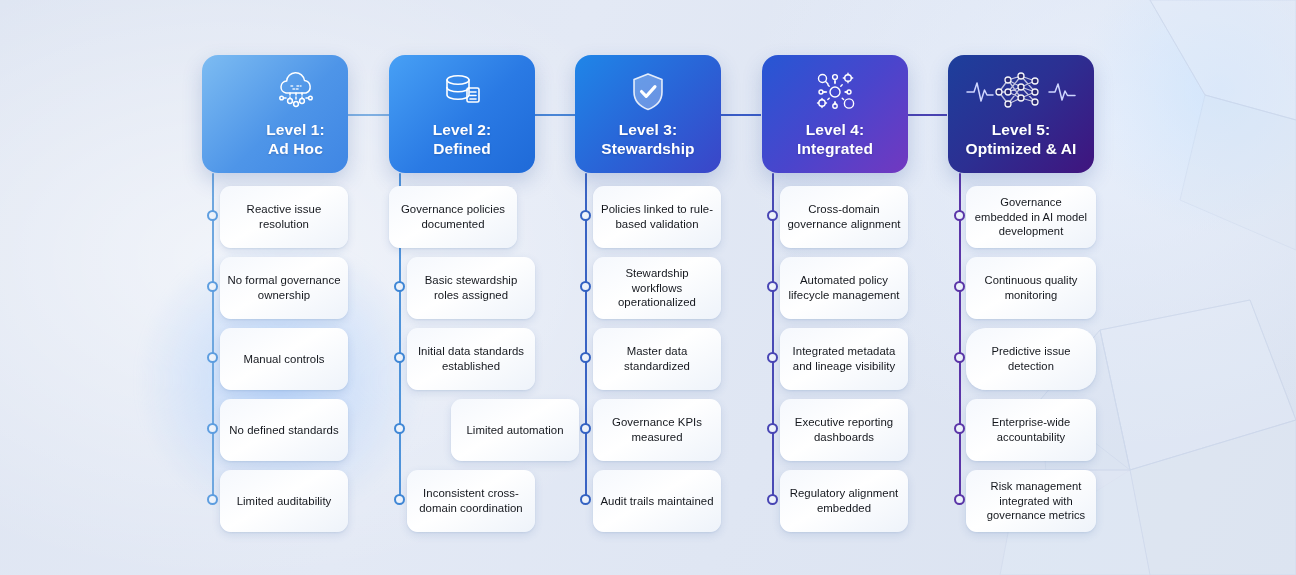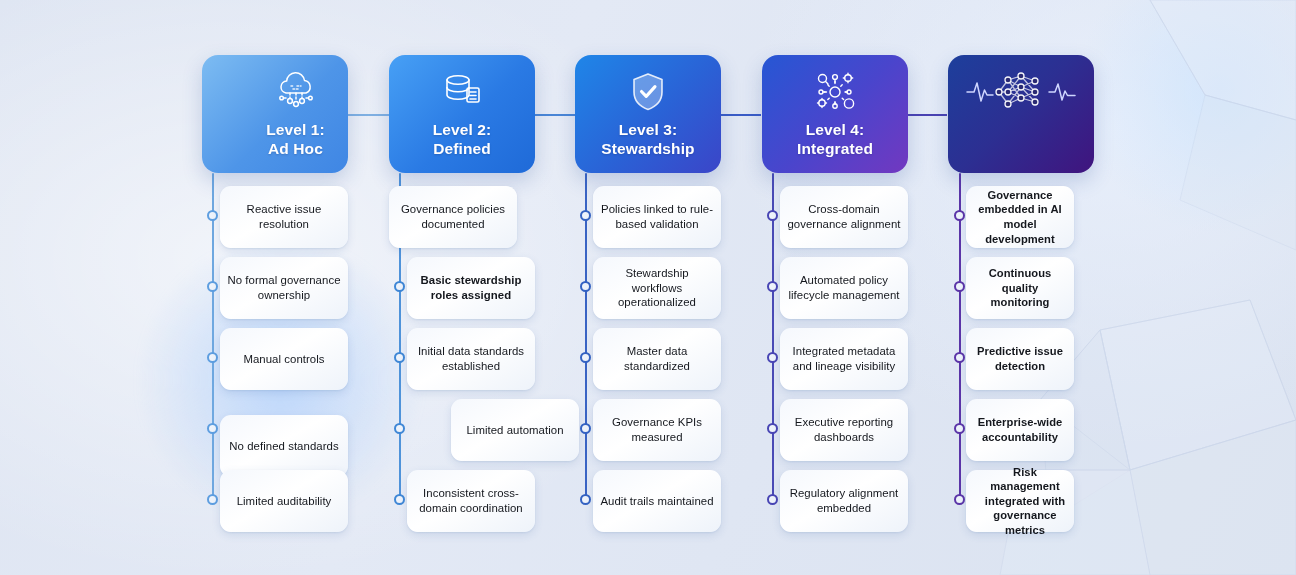--- a/index.html
+++ b/index.html
@@ -71,21 +71,21 @@
     border-radius:11px;
     background:linear-gradient(150deg,#f5f8fd 0%,#ffffff 46%,#eef3fa 100%);
     box-shadow:0 3px 9px rgba(60,96,160,.14), 0 1px 2px rgba(60,96,160,.10);
     display:flex; align-items:center; justify-content:center;
     padding:4px 7px;
   }
   .item-text{
     font-size:11.4px; line-height:1.30; color:#14171d;
     text-align:center; letter-spacing:.05px;
   }
-  .col5 .item{ width:108px;font-weight:bold; }
+  .col5 .item{ width:130px; }
   .col5 .item-text{ font-size:11.2px; }
 
   
   .hlink{ position:absolute; height:1.6px; }
 </style>
 </head>
 <body>
 
 <div id="bg-decor">
   <div class="bg-wash"></div>
@@ -147,21 +147,21 @@
     <div class="item" style="left:220px; top:257px;">
       <span class="item-text">No formal governance ownership</span>
     </div>
 
     <div class="node" style="left:207px; top:352px; border-color:#5e9ee0;"></div>
     <div class="item" style="left:220px; top:328px;">
       <span class="item-text">Manual controls</span>
     </div>
 
     <div class="node" style="left:207px; top:423px; border-color:#5e9ee0;"></div>
-    <div class="item" style="left:220px; top:415px;">
+    <div class="item" style="left:220px; top:399px;">
       <span class="item-text">No defined standards</span>
     </div>
 
     <div class="node" style="left:207px; top:494px; border-color:#5e9ee0;"></div>
     <div class="item" style="left:220px; top:470px;align-items:center;">
       <span class="item-text">Limited auditability</span>
     </div>
   </div>
 
   <div class="column col2" style="left:0;">
@@ -181,21 +181,21 @@
         <span>Defined</span>
       </div>
     </div>
 
     <div class="node" style="left:394px; top:210px; border-color:#3f87d6;"></div>
     <div class="item" style="left:389px; top:186px;">
       <span class="item-text">Governance policies documented</span>
     </div>
 
     <div class="node" style="left:394px; top:281px; border-color:#3f87d6;"></div>
-    <div class="item" style="left:407px; top:257px;font-weight:bold;">
+    <div class="item" style="left:407px; top:257px;">
       <span class="item-text">Basic stewardship roles assigned</span>
     </div>
 
     <div class="node" style="left:394px; top:352px; border-color:#3f87d6;"></div>
     <div class="item" style="left:407px; top:328px;">
       <span class="item-text">Initial data standards established</span>
     </div>
 
     <div class="node" style="left:394px; top:423px; border-color:#3f87d6;"></div>
     <div class="item" style="left:407px; top:399px;margin-left:44px;">
@@ -325,34 +325,38 @@
             <circle cx="43" cy="34" r="3" fill="#2b2a72"></circle>
             <circle cx="56" cy="6" r="3" fill="#2b2a72"></circle>
             <circle cx="56" cy="17" r="3" fill="#2b2a72"></circle>
             <circle cx="56" cy="28" r="3" fill="#2b2a72"></circle>
             <circle cx="70" cy="11" r="3" fill="#2b2a72"></circle>
             <circle cx="70" cy="22" r="3" fill="#2b2a72"></circle>
             <circle cx="70" cy="32" r="3" fill="#2b2a72"></circle>
           </g>
         </svg>
       </span>
+      <div class="level-title">
+        <span>Level 5:</span><br>
+        <span>Optimized &amp; AI</span>
+      </div>
     </div>
 
     <div class="node" style="left:954px; top:210px; border-color:#5b35a8;"></div>
     <div class="item" style="left:966px; top:186px;">
       <span class="item-text">Governance embedded in AI model development</span>
     </div>
 
     <div class="node" style="left:954px; top:281px; border-color:#5b35a8;"></div>
     <div class="item" style="left:966px; top:257px;">
       <span class="item-text">Continuous quality monitoring</span>
     </div>
 
     <div class="node" style="left:954px; top:352px; border-color:#5b35a8;"></div>
-    <div class="item" style="left:966px; top:328px;">
+    <div class="item" style="left:966px; top:328px;border-radius:20px;">
       <span class="item-text">Predictive issue detection</span>
     </div>
 
     <div class="node" style="left:954px; top:423px; border-color:#5b35a8;"></div>
     <div class="item" style="left:966px; top:399px;">
       <span class="item-text">Enterprise-wide accountability</span>
     </div>
 
     <div class="node" style="left:954px; top:494px; border-color:#5b35a8;"></div>
     <div class="item" style="left:966px; top:470px;padding-left:17px;">

